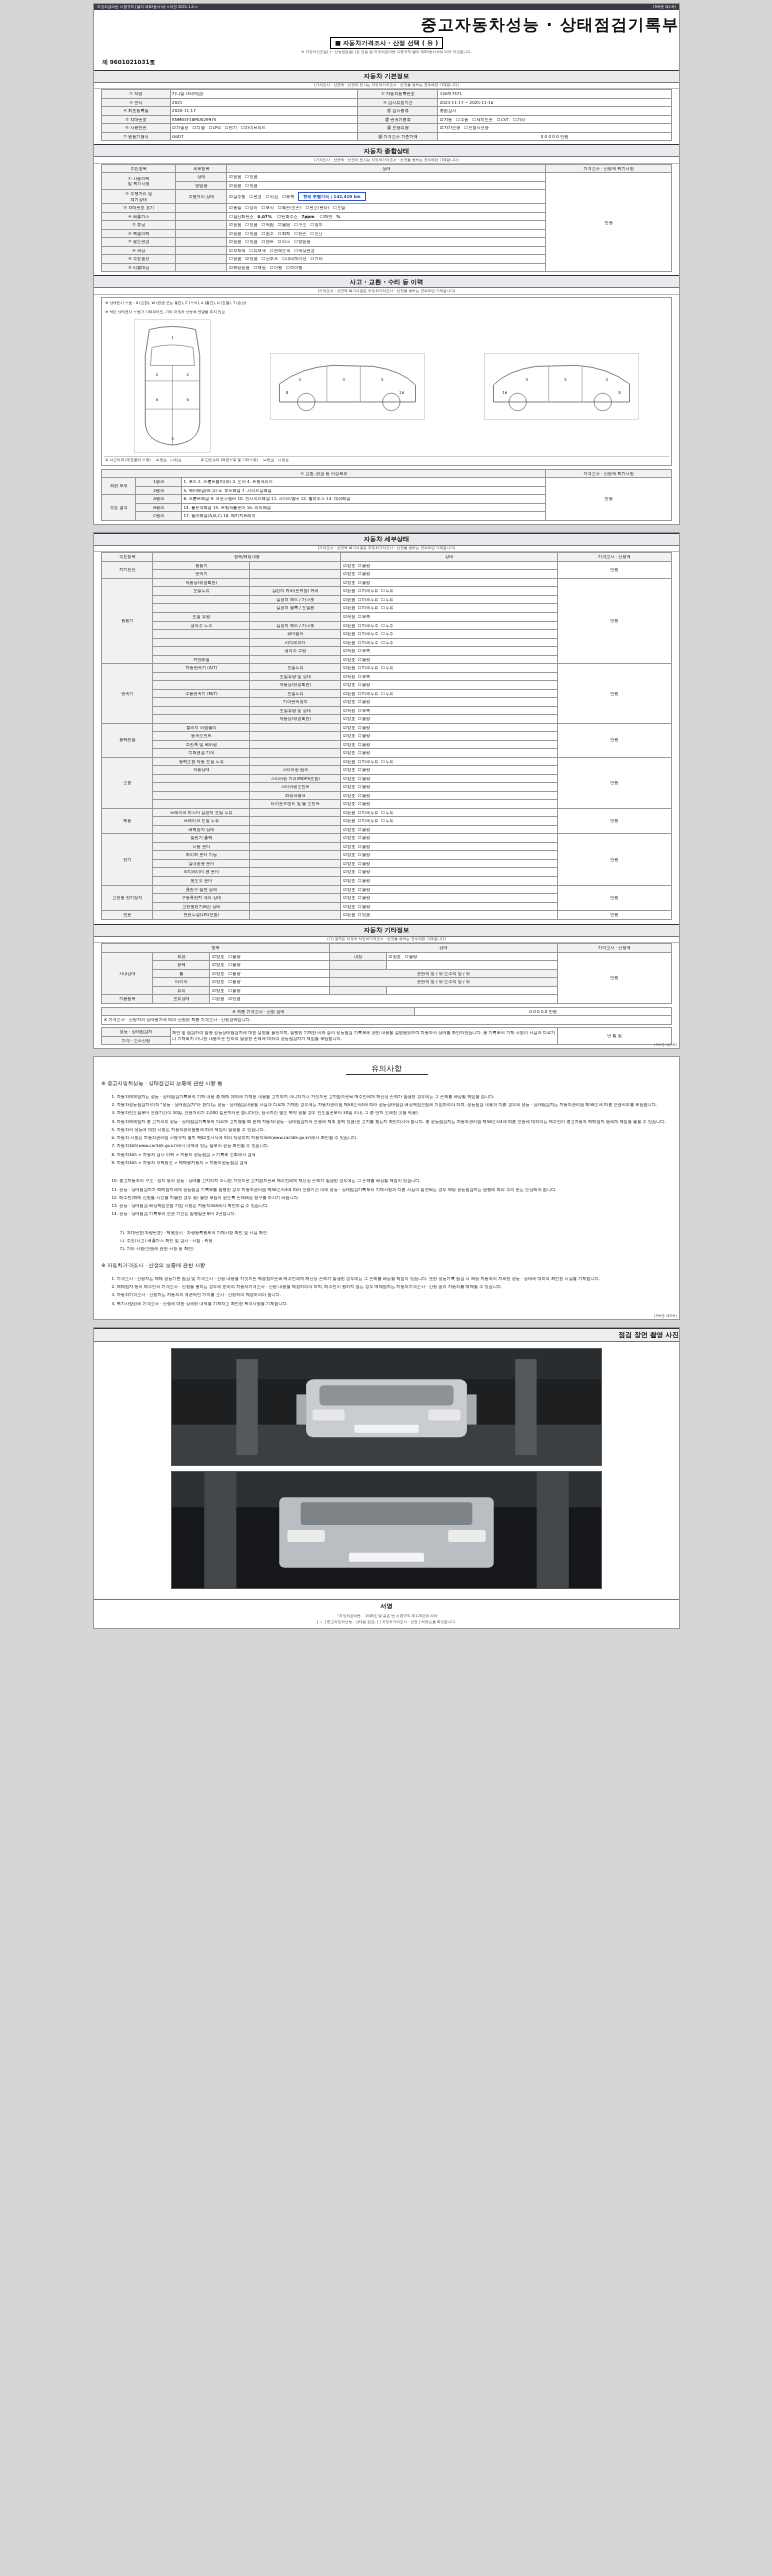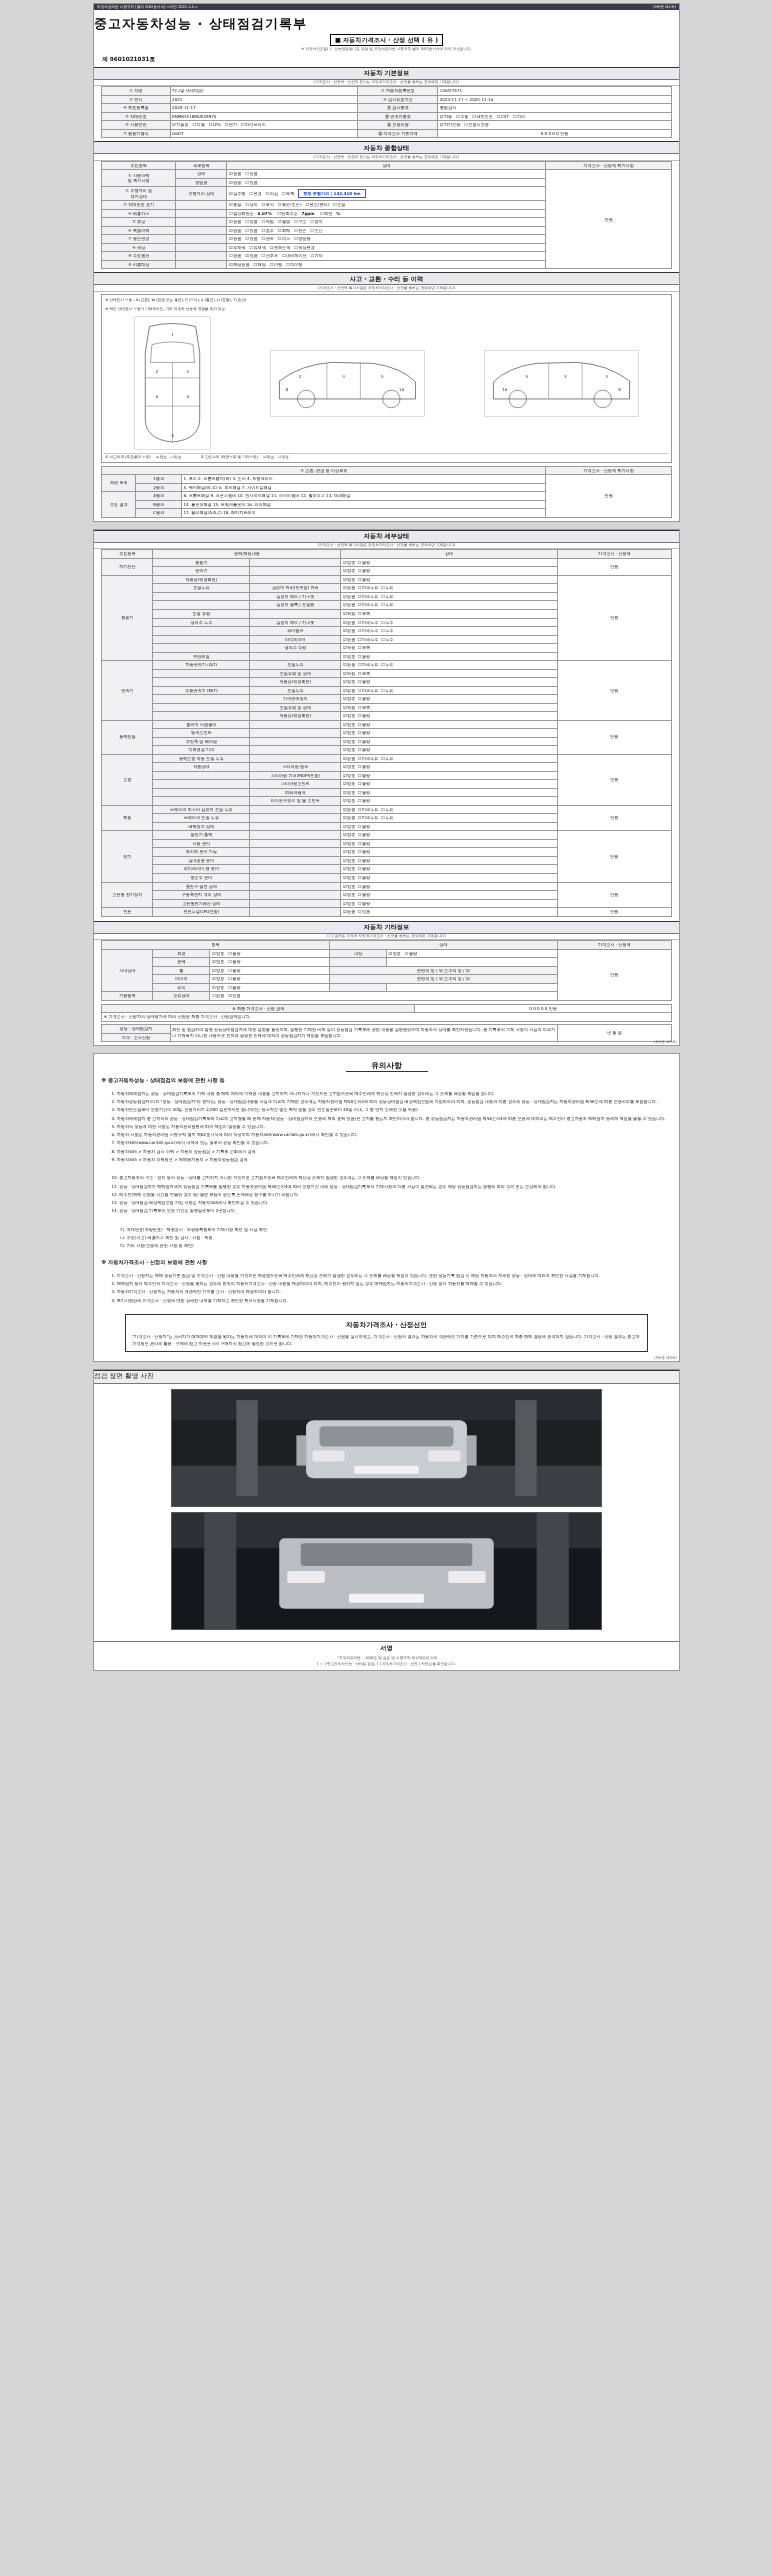--- a/index.html
+++ b/index.html
@@ -31,22 +31,22 @@
     display: flex;
     justify-content: space-between;
   }
   .corner {
     position: absolute;
     right: 2.1px;
     font-size: 3.6px;
     color: #555;
   }
   .doc-title {
-    text-align: left;
-    font-size: 13px;
+    text-align: right;
+    font-size: 16px;
     font-weight: bold;
     letter-spacing: 1px;
     margin: 5.2px 0 1px 0;
   }
   .doc-sub {
     text-align: center;
     font-size: 6.2px;
     font-weight: bold;
     margin-bottom: 1px;
   }
@@ -130,32 +130,32 @@
     padding: 2.1px 0 3.1px 0;
   }
   .car-svg { background: #fff; }
   .legend-row {
     font-size: 3.6px;
     padding: 1px;
     border-top: 0.5px solid #ccc;
   }
   .notice-list { padding: 3.1px 13.4px; font-size: 4.1px; line-height: 1.65; }
   .notice-list li { margin-bottom: 1.5px; }
-  .notice-title { font-weight: bold; font-size: 5.2px; margin: 4.1px 0 2.1px 7.2px; }
+  .notice-title { font-weight: normal; font-size: 5.2px; margin: 4.1px 0 2.1px 7.2px; }
   .guarantee-box {
     border: 0.8px solid #333;
     margin: 5.2px 31px;
     padding: 4.1px 6.2px;
     font-size: 4.1px;
     line-height: 1.6;
   }
   .guarantee-box h4 { text-align: center; font-size: 6.7px; margin: 1px 0 3.1px 0; }
   .photo-title {
-    text-align: left;
-    font-weight: normal;
+    text-align: right;
+    font-weight: bold;
     font-size: 6.7px;
     border-top: 0.8px solid #333;
     border-bottom: 0.5px solid #777;
     background: #eee;
     padding: 1.5px 0;
   }
   .photo-area { padding: 5.2px 77px; }
   .photo {
     width: 100%;
     height: 118px;
@@ -891,24 +891,20 @@
       </ul>
 
     <div class="notice-title">※ 자동차가격조사 · 산정의 보증에 관한 사항</div>
     <ol class="notice-list" id="notice-list-3" style="list-style:none;padding-left:17.5px">
         <li>1. 가격조사 · 산정자는 매매 성능기준 점검 및 가격조사 · 산정 내용을 거짓으로 제공함으로써 매수인에게 재산상 손해가 발생한 경우에는 그 손해를 배상할 책임이 있습니다. 또한 성능기록 점검 시 해당 자동차의 자세한 성능 · 상태에 대하여 확인한 사실을 기재합니다.</li>
         <li>2. 매매업자 등이 매수인의 가격조사 · 산정을 원하는 경우에 한하여 자동차가격조사 · 산정 내용을 제공하여야 하며, 매수인이 원하지 않는 경우 매매업자는 자동차가격조사 · 산정 없이 자동차를 매매할 수 있습니다.</li>
         <li>3. 자동차가격조사 · 산정자는 자동차의 객관적인 가치를 조사 · 산정하여 제공하여야 합니다.</li>
         <li>4. 특기사항란에 가격조사 · 산정에 대한 상세한 내역을 기재하고 확인한 특이사항을 기재합니다.</li>
       </ol>
 
-    <div class="guarantee-box">
-      <h4>자동차가격조사 · 산정선언</h4>
-      <div>"가격조사 · 산정자"는 소비자가 매매계약 체결을 원하는 자동차에 대하여 이 기록부에 기재한 자동차가격조사 · 산정을 실시하였고, 가격조사 · 산정의 결과는 자동차의 객관적인 가치를 기준으로 하며 매수인의 최종 매매 결정에 관여하지 않습니다. 가격조사 · 산정 결과는 중고차 가격정보 관리에 활용 · 구매에 참고 자료로서의 구매자의 참고에 필요한 것으로 합니다.</div>
-    </div>
     <div class="corner" style="bottom:1px">(3쪽중 제3쪽)</div>
   </div>
 
   <div class="sheet">
     <div class="photo-title">점검 장면 촬영 사진</div>
     <div class="photo-area">
       <div class="photo">
         <svg width="100%" height="100%" viewBox="0 0 800 230" preserveAspectRatio="none">
           <rect width="800" height="230" fill="#1d1f21"></rect>
           <rect x="0" y="150" width="800" height="80" fill="#3c3f42"></rect>

